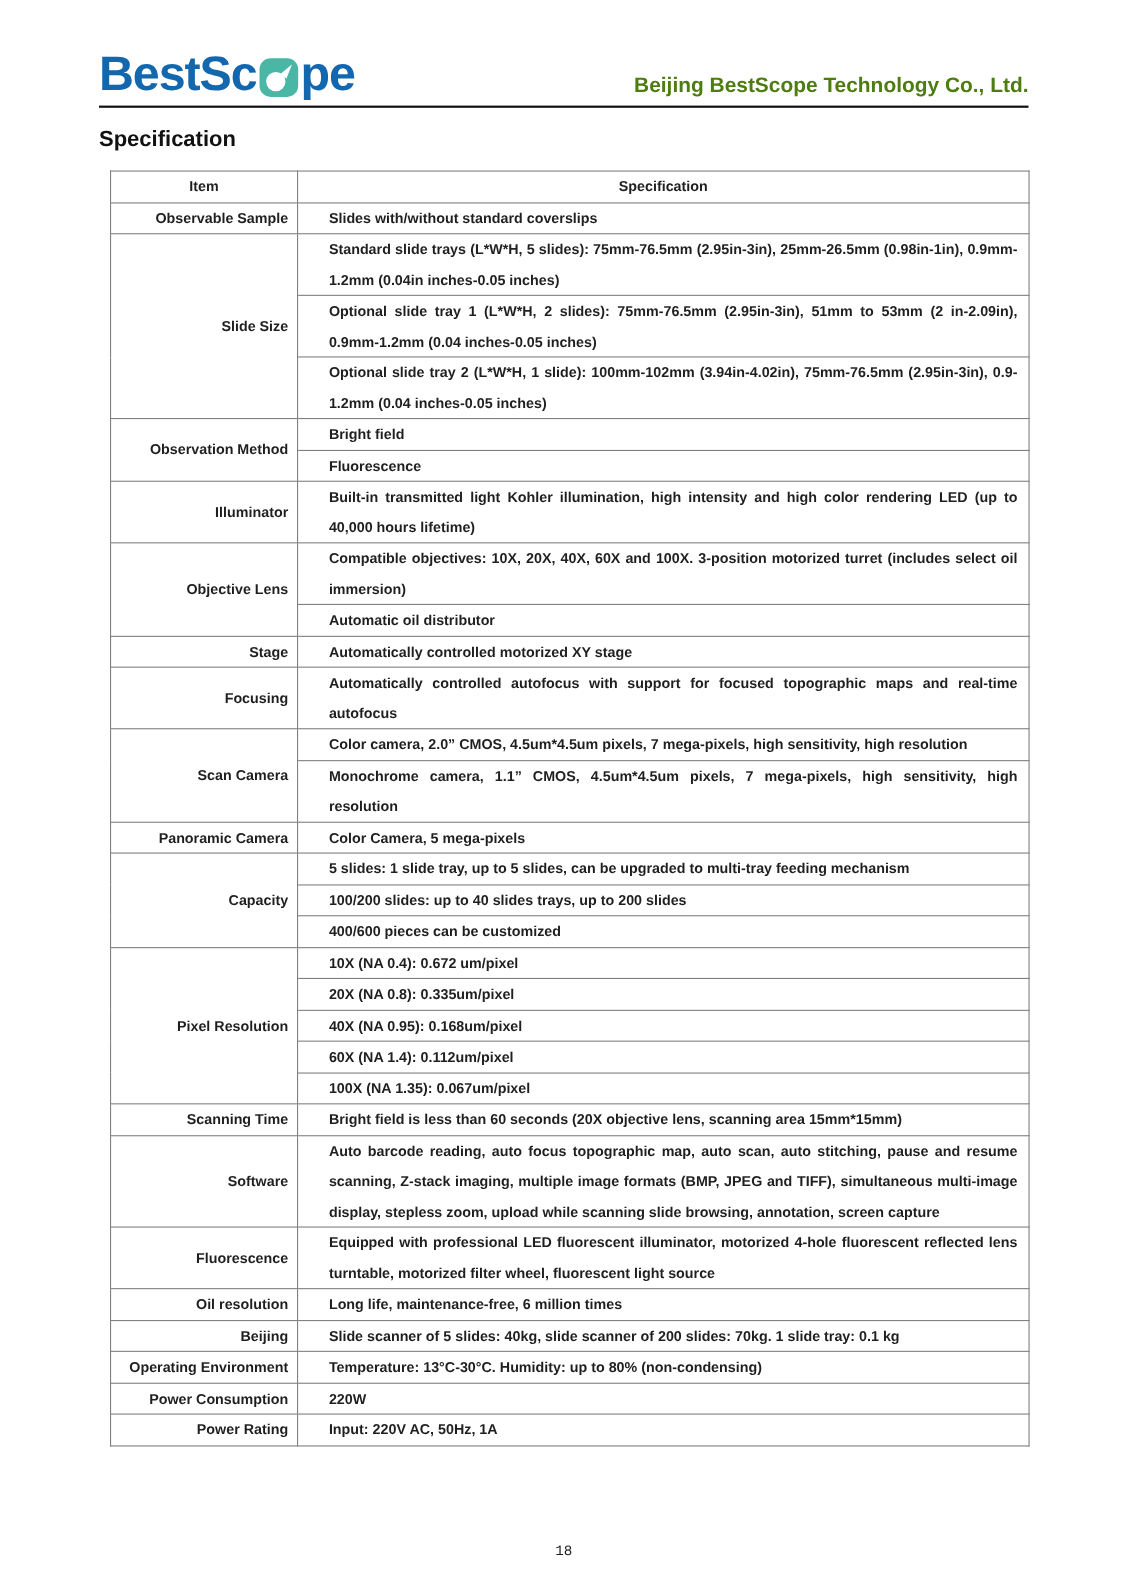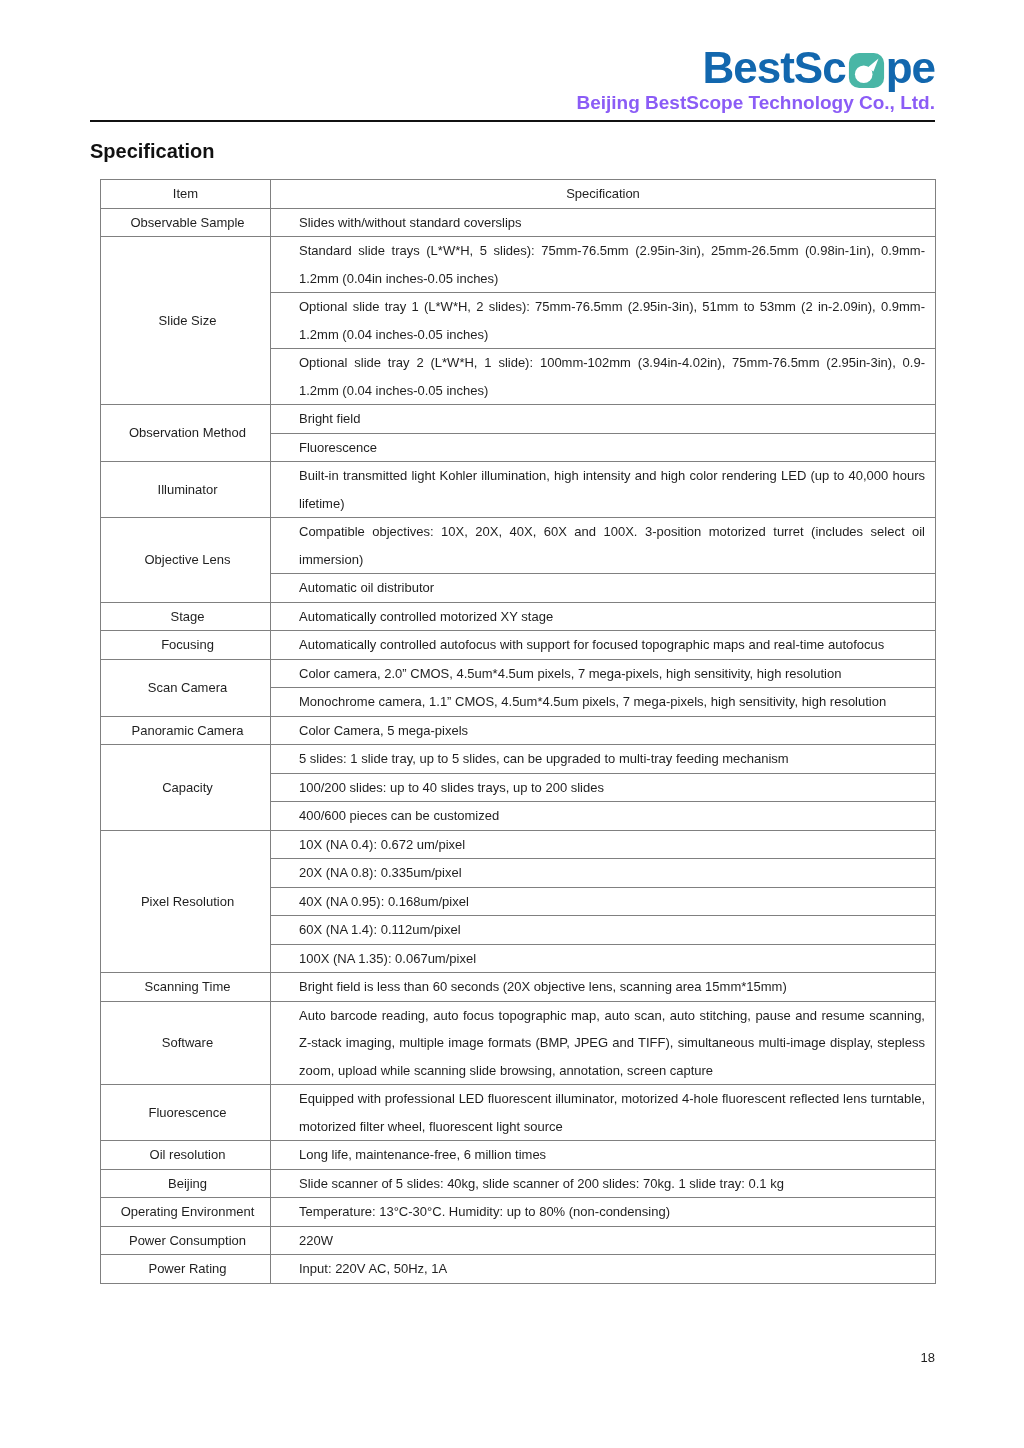--- a/index.html
+++ b/index.html
@@ -17,41 +17,40 @@
     height: 1448px;
     padding: 46px 89px 0 90px;
   }
   
   .doc-header {
     display: flex;
     justify-content: space-between;
     align-items: flex-end;
     border-bottom: 2px solid #111111;
     padding-bottom: 4px;
-    flex-direction: column;
   }
   .logo {
     display: flex;
     align-items: center;
     font-weight: bold;
     font-size: 44px;
     letter-spacing: -1px;
     line-height: 1;
     padding-bottom: 2px;
   }
   .logo .o-glyph {
     display: inline-block;
     width: 37px;
     height: 37px;
     margin: 5px 1px 0 2px;
   }
   .company {
     font-size: 19px;
     font-weight: bold;
-    color: #8b5cf6;
+    color: #4d7c0f;
     padding-bottom: 2px;
     white-space: nowrap;
     margin-left: 18px;
   }
   
   .section-title {
     font-size: 20px;
     font-weight: bold;
     color: #111111;
     margin-top: 18px;
@@ -62,38 +61,39 @@
     border-collapse: collapse;
     width: 836px;
     margin-left: 10px;
     table-layout: fixed;
   }
   table.spec-table th,
   table.spec-table td {
     border: 1px solid #808080;
     font-size: 13px;
     line-height: 27.5px;
-    font-weight: normal;
+    font-weight: bold;
     vertical-align: middle;
   }
   table.spec-table th { text-align: center; }
   col.item-col { width: 170px; }
   td.item-cell {
-    text-align: center;
+    text-align: right;
     padding: 0 8px 0 12px;
   }
   td.spec-cell {
     text-align: justify;
     padding: 0 10px 0 28px;
   }
   
   .page-number {
-    text-align: right;
+    text-align: center;
     font-size: 13px;
-    margin-top: 66px;
+    margin-top: 88px;
+    font-family: Liberation Mono, monospace;
   }
 </style>
 </head>
 <body>
 
 <div class="page">
 
   <div class="doc-header">
     <div class="logo" style="color: rgb(18, 103, 174);">
       <span>BestSc</span>

